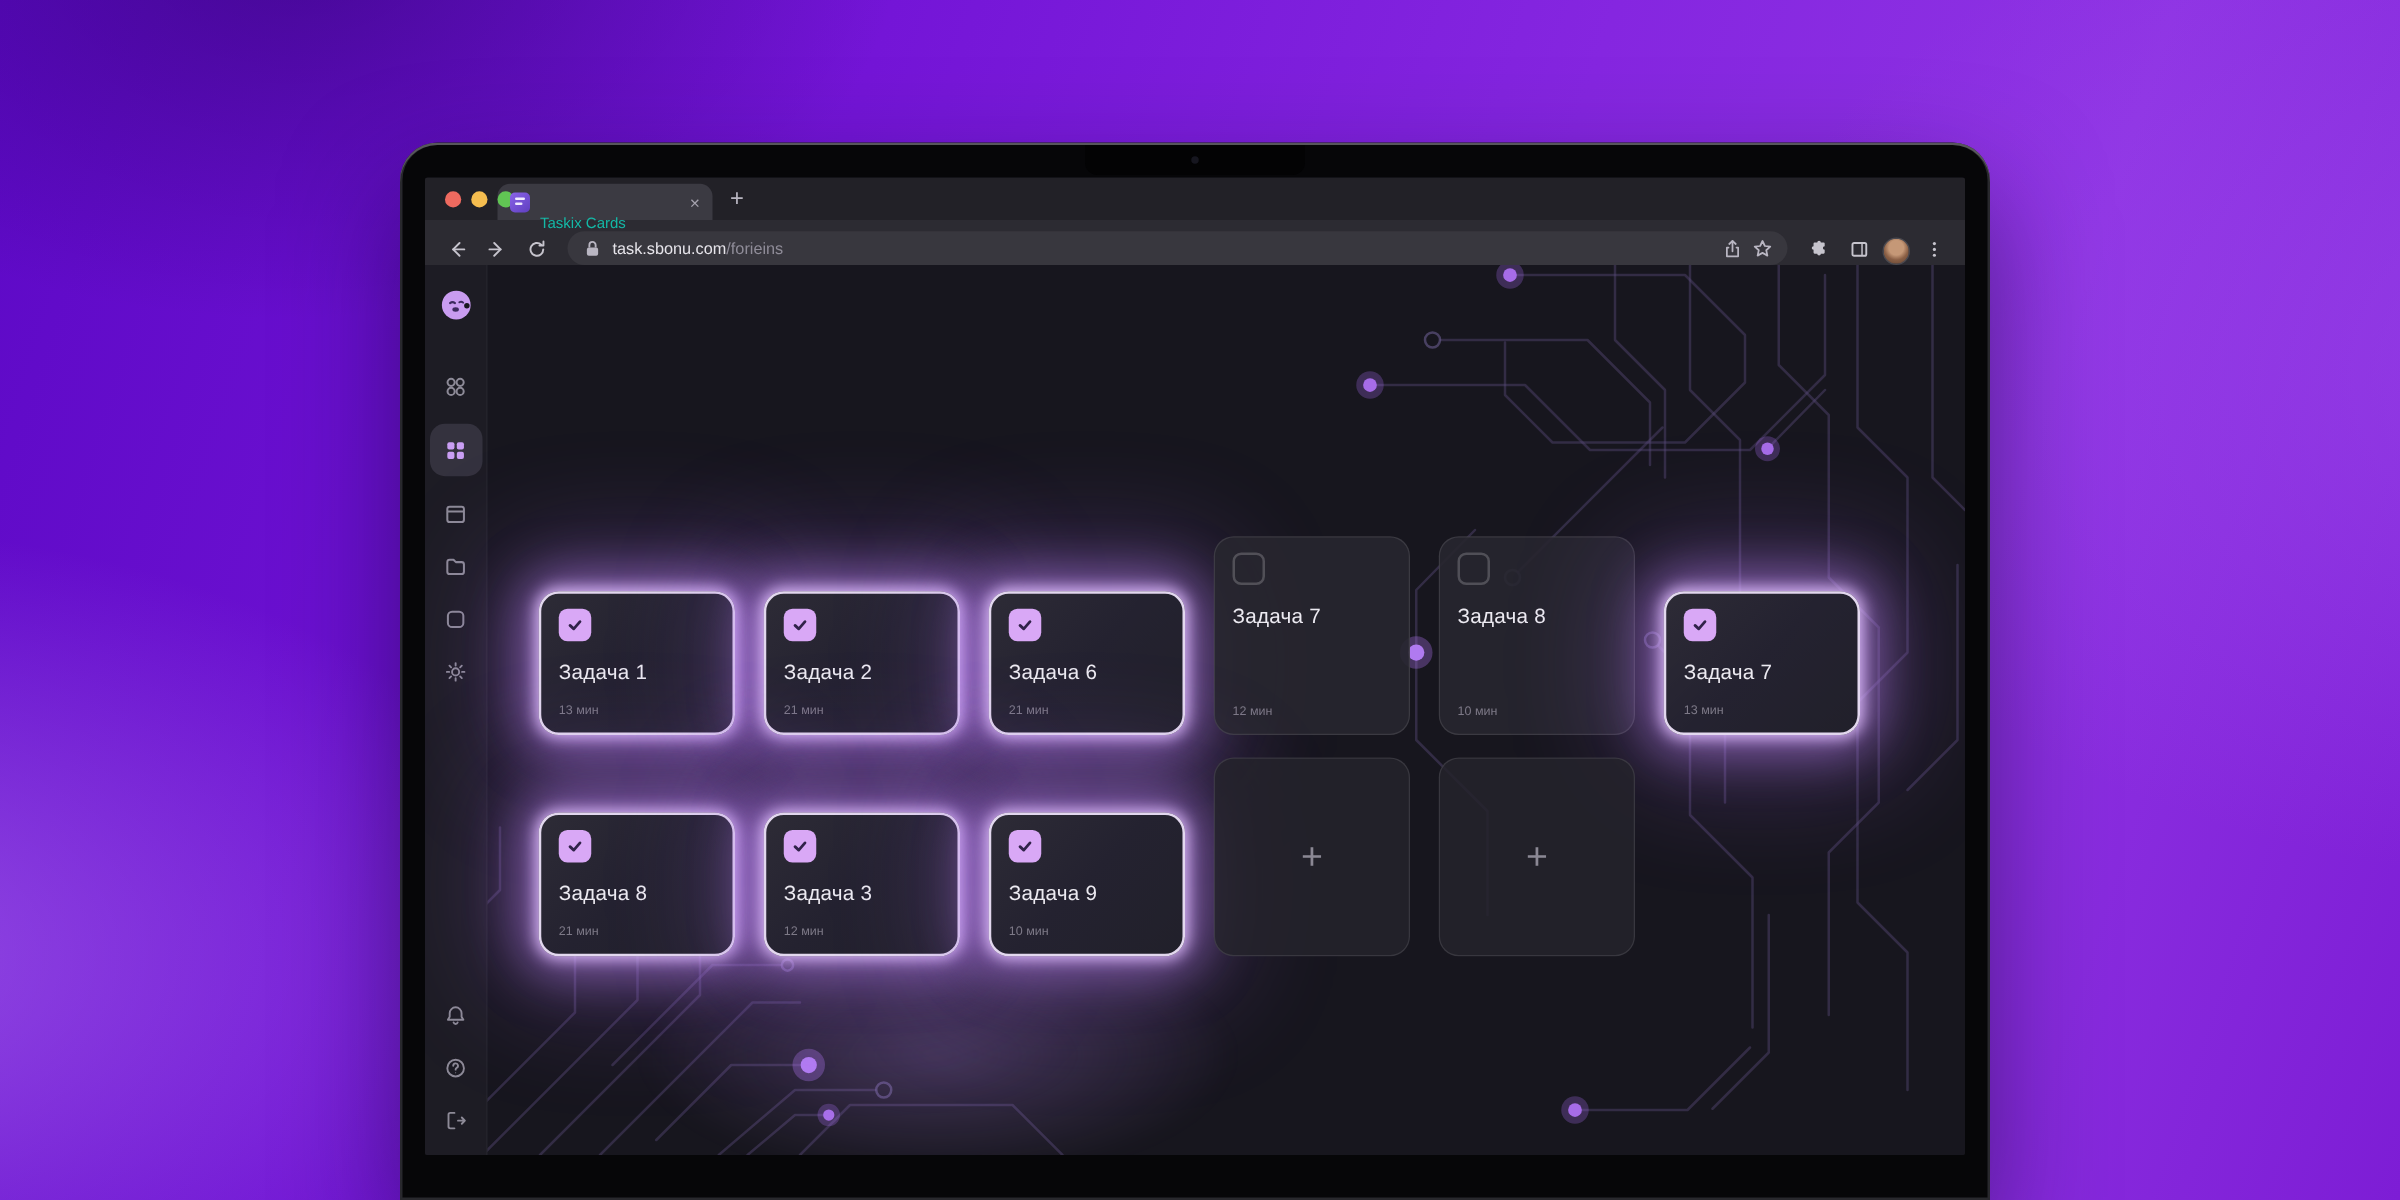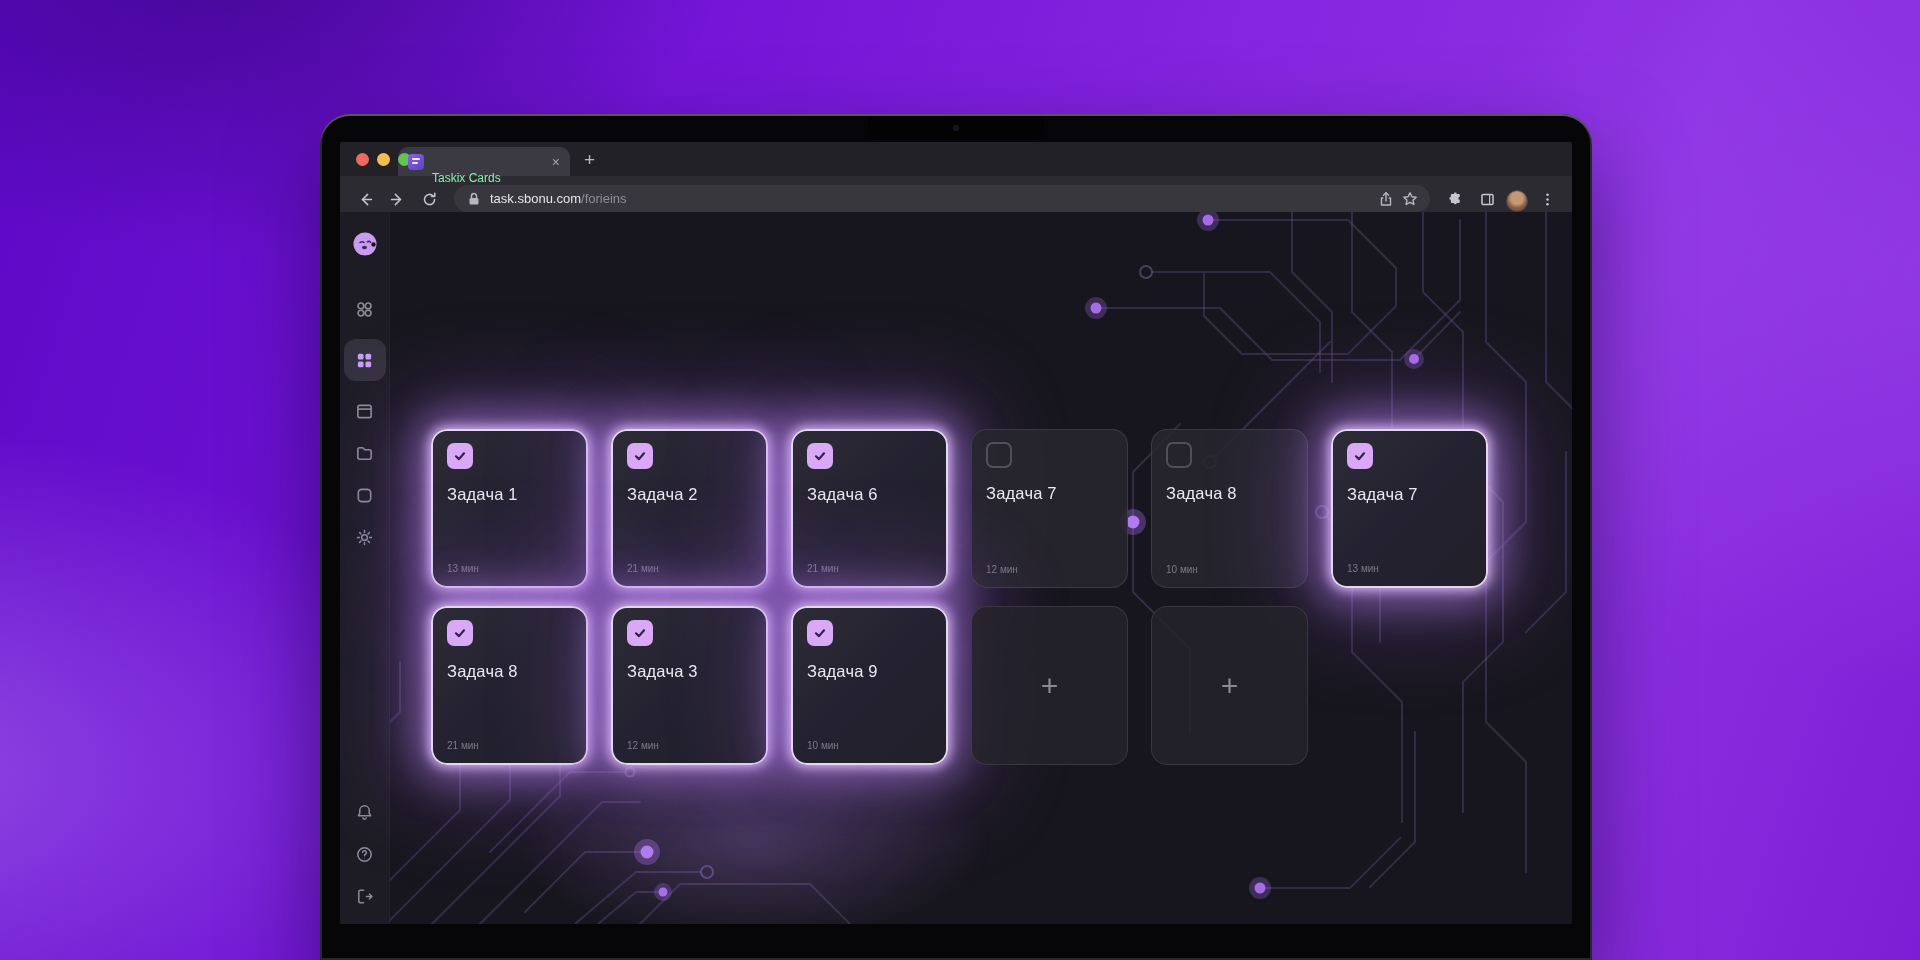--- a/index.html
+++ b/index.html
@@ -37,21 +37,21 @@
   .tabbar{ height:34px; background:#222127; display:flex; align-items:flex-end; flex:0 0 34px; position:relative; }
   .traffic{ position:absolute; left:16px; top:11px; display:flex; gap:8px; }
   .tl{ width:13px; height:13px; border-radius:50%; }
   .tl.r{ background:#ee6a5f; } .tl.y{ background:#f5bd4f; } .tl.g{ background:#61c554; }
   .tab{ margin-left:58px; width:172px; height:29px; background:#3b3a42; border-radius:10px 10px 0 0;
     display:flex; align-items:center; padding:0 10px; gap:8px; }
   .favicon{ width:16px; height:16px; border-radius:4px; flex:0 0 16px;
     background:linear-gradient(140deg,#8a63e8,#5f3fc0); position:relative; }
   .favicon i{ position:absolute; left:4px; right:4px; height:2px; background:#efe9ff; border-radius:1px; }
   .favicon i:nth-child(1){ top:4px; } .favicon i:nth-child(2){ top:8px; width:6px; }
-  .tab-title{ color:#86efac; font-size:12px; flex:1; white-space:nowrap; overflow:hidden;margin-top:32px; }
+  .tab-title{ color:#14b8a6; font-size:12px; flex:1; white-space:nowrap; overflow:hidden;margin-top:32px; }
   .tab-close{ color:#a5a2ad; font-size:14px; line-height:1; cursor:default; }
   .newtab{ color:#b9b6c1; font-size:19px; font-weight:300; margin-left:14px; margin-bottom:5px; }
 
   .toolbar{ height:36px; background:#2c2b32; flex:0 0 36px; display:flex; align-items:flex-end; padding:0 12px; gap:6px; }
   .nav-ic{ width:26px; height:26px; display:flex; align-items:center; justify-content:center; color:#c6c4cd; }
   .nav-ic svg{ width:17px; height:17px; }
   .omnibox{ flex:1; height:27px; background:#38373e; border-radius:14px; margin:0 6px;
     display:flex; align-items:center; padding:0 12px; gap:8px; }
   .url{ font-size:13px; flex:1; white-space:nowrap; }
   .url .host{ color:#e6e4ea; } .url .path{ color:#8f8c98; }
@@ -82,20 +82,21 @@
   
   .grid{ position:absolute; left:91px; top:217px;
     display:grid; grid-template-columns:repeat(6,157px); grid-auto-rows:159px; gap:18px 23px; }
   .card{ position:relative; border-radius:16px; padding:12px 14px; }
   .card.sel{
     background:linear-gradient(135deg,#2d2b36 0%,#242230 48%,#21202a 100%);
     border:2px solid rgba(243,231,255,.92);
     box-shadow: 0 0 12px 2px rgba(226,192,255,.95),
                 0 0 40px 14px rgba(190,134,244,.55),
                 0 0 90px 34px rgba(162,102,232,.28);
+    margin-top: 44px;
   }
   .card.uns{ background:rgba(39,38,47,.92); border:1.5px solid rgba(255,255,255,.10); }
   .card.empty{ background:rgba(36,35,44,.85); border:1.5px solid rgba(255,255,255,.10);
     display:flex; align-items:center; justify-content:center; }
   .cb{ width:26px; height:26px; border-radius:7px; display:flex; align-items:center; justify-content:center; }
   .cb.on{ background:#d9a8f6; }
   .cb.on svg{ width:14px; height:14px; }
   .cb.off{ border:2px solid rgba(255,255,255,.20); background:transparent; }
   .ct{ margin-top:16px; color:#eceaf1; font-size:16.5px; letter-spacing:.2px; white-space:nowrap; }
   .tm{ position:absolute; left:14px; bottom:12px; color:#7d7987; font-size:10px; }

